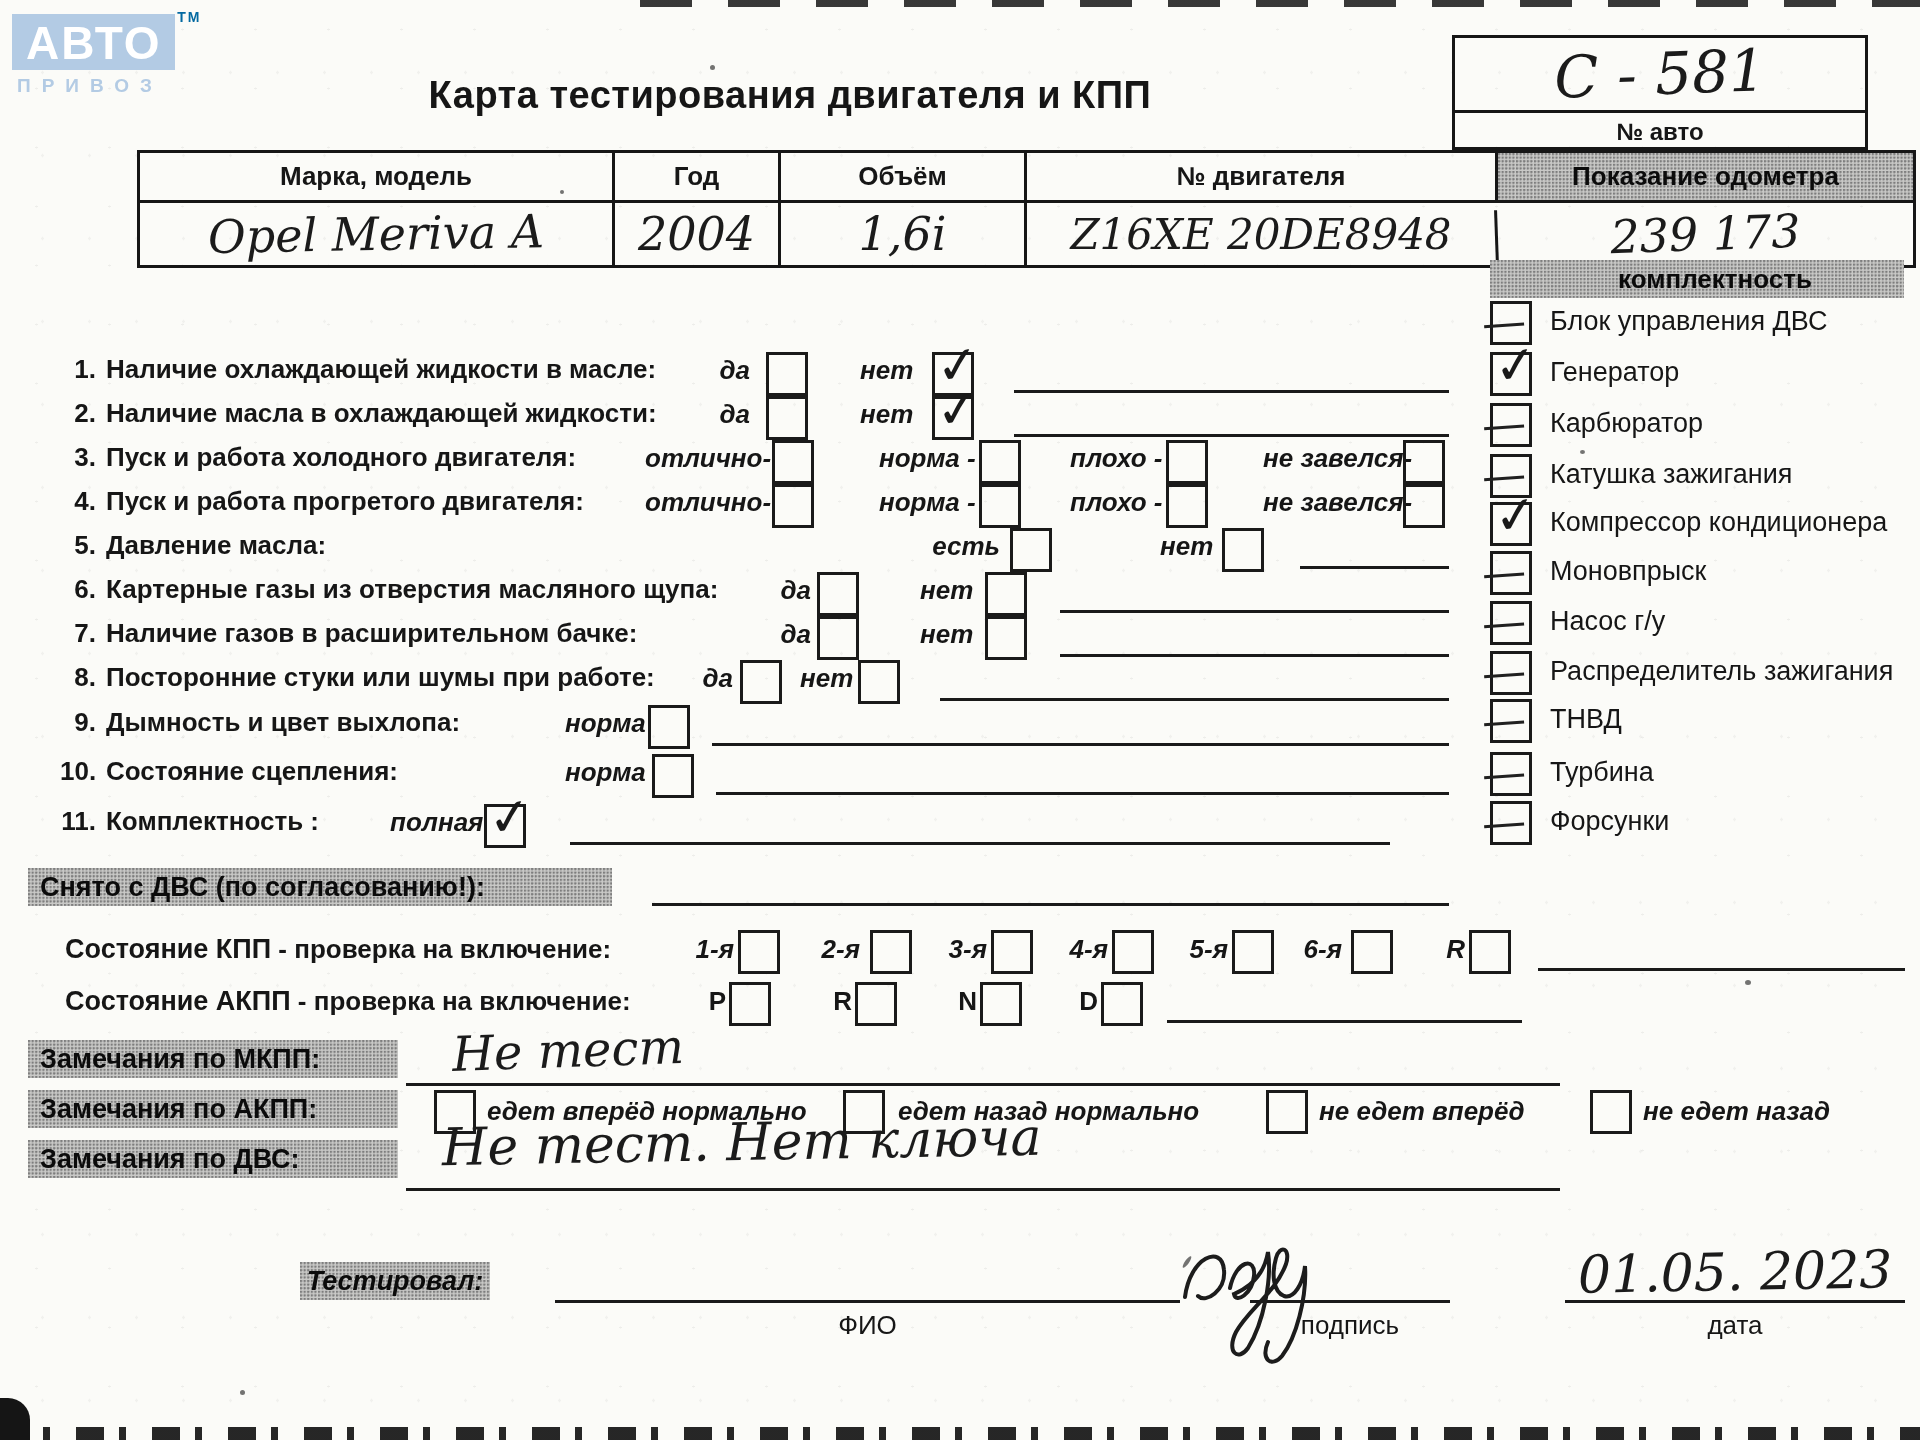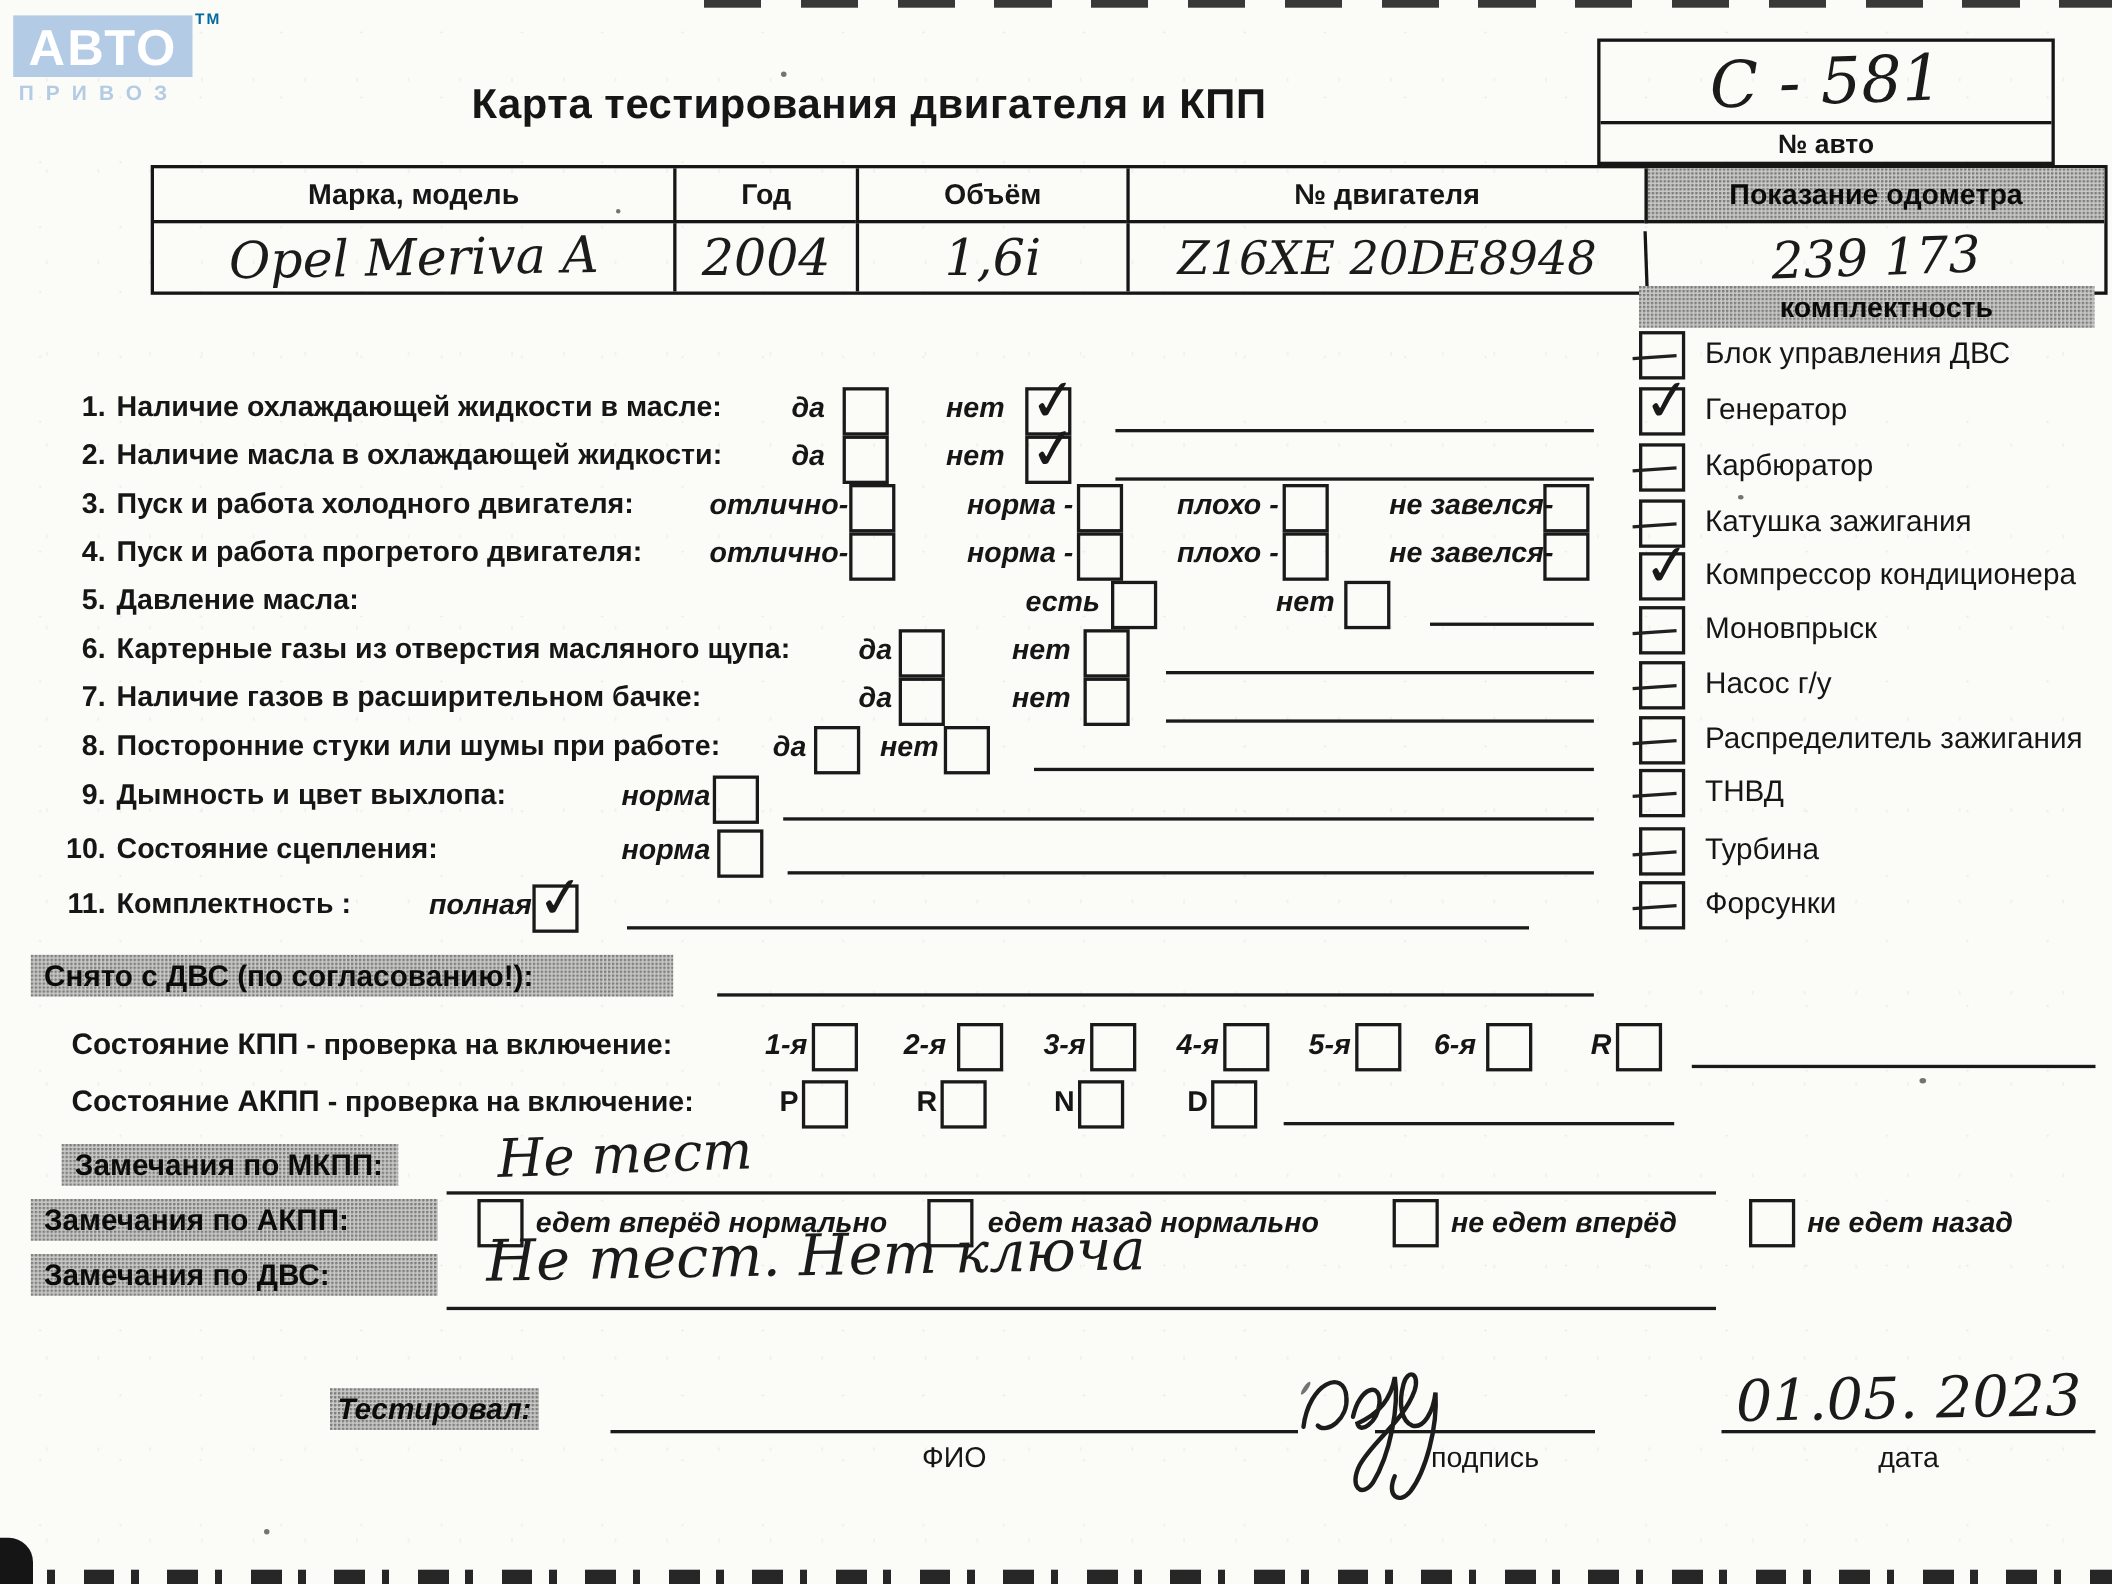--- a/index.html
+++ b/index.html
@@ -311,21 +311,21 @@
     <div class="cb" style="left:664px;top:2px;"></div>
     <span class="gearlbl up" style="left:745px;width:42px;">R</span>
     <div class="cb" style="left:790px;top:2px;"></div>
     <span class="gearlbl up" style="left:870px;width:42px;">N</span>
     <div class="cb" style="left:915px;top:2px;"></div>
     <span class="gearlbl up" style="left:990px;width:43px;">D</span>
     <div class="cb" style="left:1036px;top:2px;"></div>
     <div class="fl" style="left:1102px;width:355px;top:40px;"></div>
   </div>
 
-  <div class="sbar gbar" style="left:28px;top:1040px;width:306px;margin-left:28px;">
+  <div class="sbar gbar" style="left:28px;top:1040px;width:370px;">
     <span>Замечания по МКПП:</span>
   </div>
   <div class="hw" style="position:absolute;left:452px;top:1022px;font-size:48px;transform:rotate(-2deg);">Не  тест</div>
   <div class="fl" style="left:406px;top:1083px;width:1154px;"></div>
 
   <div class="sbar gbar" style="left:28px;top:1090px;width:370px;">
     <span>Замечания по АКПП:</span>
   </div>
   <div class="cb" style="left:434px;top:1090px;"></div>
   <span class="rem-opt" style="left:487px;top:1096px;">едет вперёд нормально</span>

